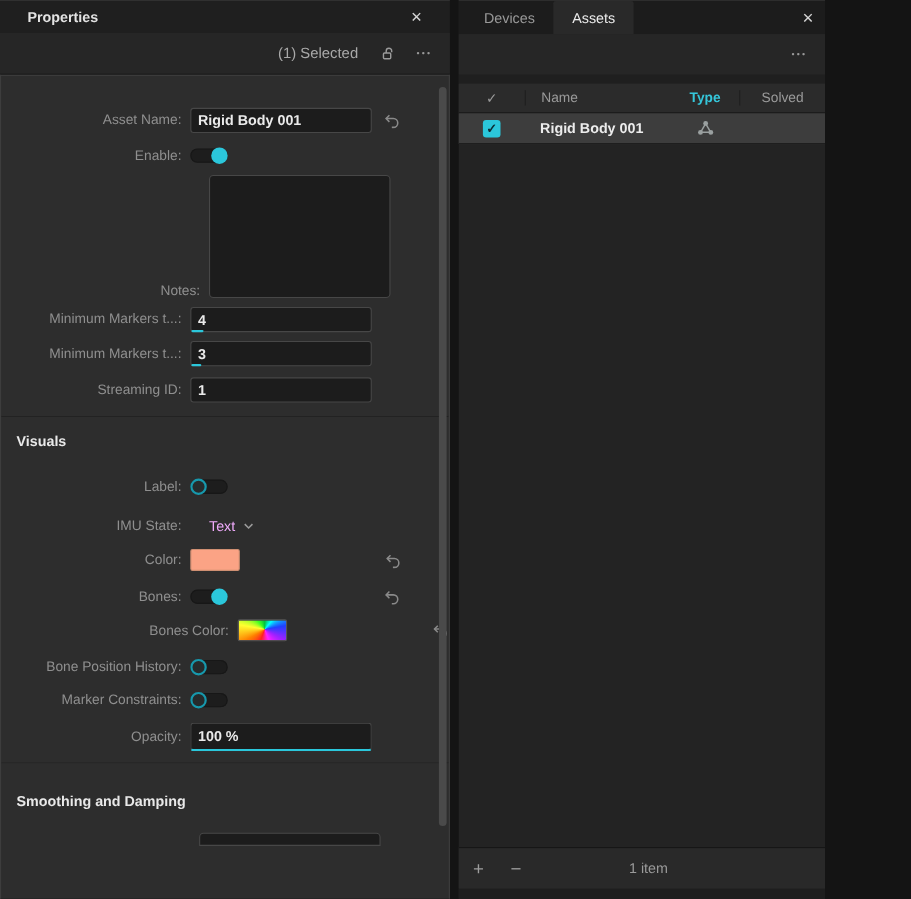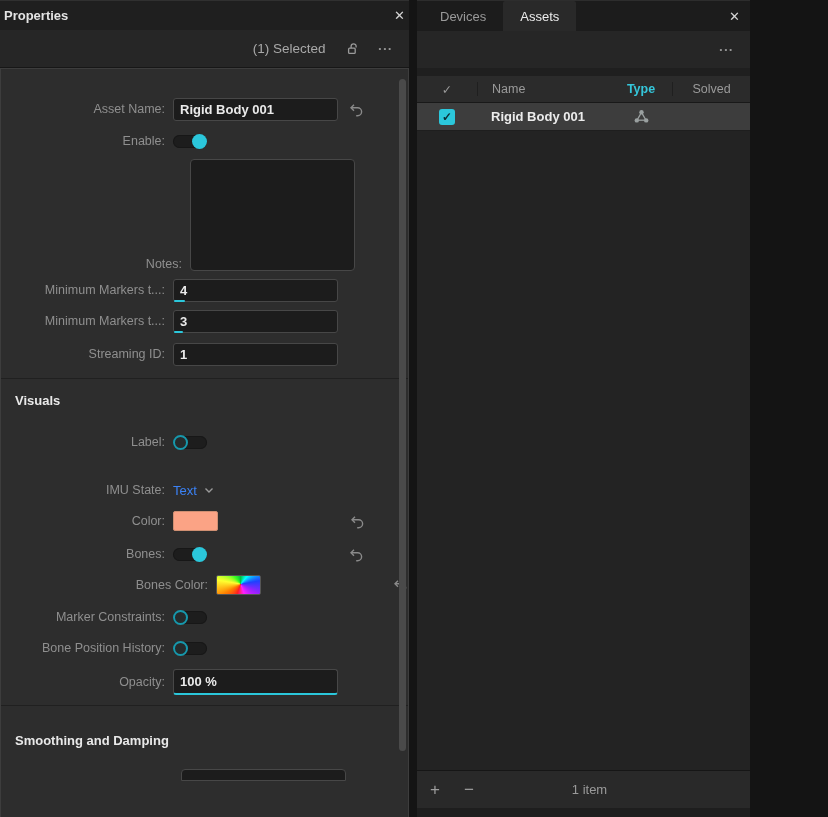--- a/index.html
+++ b/index.html
@@ -3,21 +3,21 @@
 <meta charset="utf-8">
 <style>
   * { margin:0; padding:0; box-sizing:border-box; }
   html,body { width:828px; height:817px; background:#141414; overflow:hidden;
               font-family:"Liberation Sans", sans-serif; }
   .panel { position:absolute; top:0; height:817px; }
 
   
   #props { left:0; width:409px; background:#1b1b1b; }
   .p-titlebar { height:30px; background:#1f1f1f; border-top:1px solid rgba(255,255,255,.08);
-    display:flex; align-items:center; padding:0 4px; }
+    display:flex; align-items:center; padding:0 25px; }
   .p-title { color:#e3e3e3; font-size:13px; font-weight:bold; }
   .close-x { margin-left:auto; color:#d6d6d6; font-size:13px; cursor:pointer; line-height:1; }
   .p-subheader { height:38px; background:#262626; border-bottom:1px solid #171717;
     display:flex; align-items:center; justify-content:flex-end; gap:20px; padding:0 16px; }
   .sel-text { color:#a9a9a9; font-size:13.5px; }
   .dots { color:#9a9a9a; font-size:8px; letter-spacing:2px; cursor:pointer; }
   .p-content { position:absolute; left:0; right:0; top:68px; bottom:0; background:#2d2d2d;
     border:1px solid #3d3d3d; border-bottom:none; overflow:hidden; }
   .scroll-thumb { position:absolute; right:2px; top:10px; width:7px; height:672px;
     background:#4a4a4a; border-radius:4px; }
@@ -44,21 +44,21 @@
     box-shadow:inset 0 0 0 1px #171717; cursor:pointer; }
   .toggle .knob { position:absolute; top:-1px; width:15px; height:15px; border-radius:50%; }
   .toggle.on .knob { right:0; background:#2bc7db; }
   .toggle.off .knob { left:0; background:#262b2c; border:2px solid #1798ac; }
 
   .undo { margin-left:10px; cursor:pointer; }
   .swatch { width:45px; height:20px; border-radius:2px; }
   .swatch.solid { border:1px solid #cf8f72; }
   .swatch.rainbow { border:1px solid #555;
     background:conic-gradient(from 200deg at 55% 45%, #ff2020, #ff8000, #ffff30, #40ff20, #00c040, #00ffff, #2040ff, #a020ff, #ff20ff, #ff2020); }
-  .imu-val { color:#3b82f6; font-size:13px; margin-right:7px; }
+  .imu-val { color:#f0abfc; font-size:13px; margin-right:7px; }
   .divider { height:1px; background:#404040; border-bottom:1px solid #202020; margin-top:0; }
   .partial-field { width:165px; height:12px; background:#1c1c1c; border:1px solid #474747;
     border-radius:4px 4px 0 0; margin-left:180px; }
 
   
   #assets { left:417px; width:333px; background:#232323; }
   .a-tabbar { height:31px; background:#1c1c1c; border-top:1px solid rgba(255,255,255,.08);
     display:flex; align-items:stretch; padding-left:6px; }
   .tab { display:flex; align-items:center; padding:0 17px; font-size:13px; color:#9a9a9a; cursor:pointer; }
   .tab.active { background:#292929; color:#ececec; border-radius:2px 2px 0 0;text-align:right; }
@@ -170,21 +170,21 @@
 
     <div class="prow" style="margin-top:24px;">
       <span class="plabel">Label:</span>
       <span class="pctrl">
           <span class="toggle off">
             <span class="knob"></span>
           </span>
         </span>
     </div>
 
-    <div class="prow" style="margin-top:28px;">
+    <div class="prow" style="margin-top:16px;gap:17px;">
       <span class="plabel">IMU State:</span>
       <span class="pctrl">
         <span class="imu-val">Text</span>
         <span>
           <svg width="10" height="7" viewBox="0 0 10 7">
               <path d="M1.5 1.5 L5 5 L8.5 1.5" fill="none" stroke="#9a9a9a" stroke-width="1.4"></path>
             </svg>
         </span>
       </span>
     </div>
@@ -224,31 +224,31 @@
         <span class="swatch rainbow"></span>
         <span class="undo" style="margin-left:131px;">
           <svg width="16" height="15" viewBox="0 0 16 15">
             <path d="M6 2.8 L3 5.8 L6 8.8" fill="none" stroke="#8a8a8a" stroke-width="1.4"></path>
             <path d="M3 5.8 H9.6 A4 4 0 0 1 9.6 13.8 H8.2" fill="none" stroke="#8a8a8a" stroke-width="1.4"></path>
           </svg>
         </span>
       </span>
     </div>
 
+    <div class="prow" style="margin-top:11px;">
+      <span class="plabel">Bone Position History:</span>
+      <span class="pctrl">
+          <span class="toggle off">
+            <span class="knob"></span>
+          </span>
+        </span>
+    </div>
+
     <div class="prow" style="margin-top:10px;">
       <span class="plabel">Marker Constraints:</span>
-      <span class="pctrl">
-          <span class="toggle off">
-            <span class="knob"></span>
-          </span>
-        </span>
-    </div>
-
-    <div class="prow" style="margin-top:11px;">
-      <span class="plabel">Bone Position History:</span>
       <span class="pctrl">
           <span class="toggle off">
             <span class="knob"></span>
           </span>
         </span>
     </div>
 
     <div class="prow opacity-wrap" style="margin-top:10px; height:27px;">
       <span class="plabel">Opacity:</span>
       <span class="pctrl">

